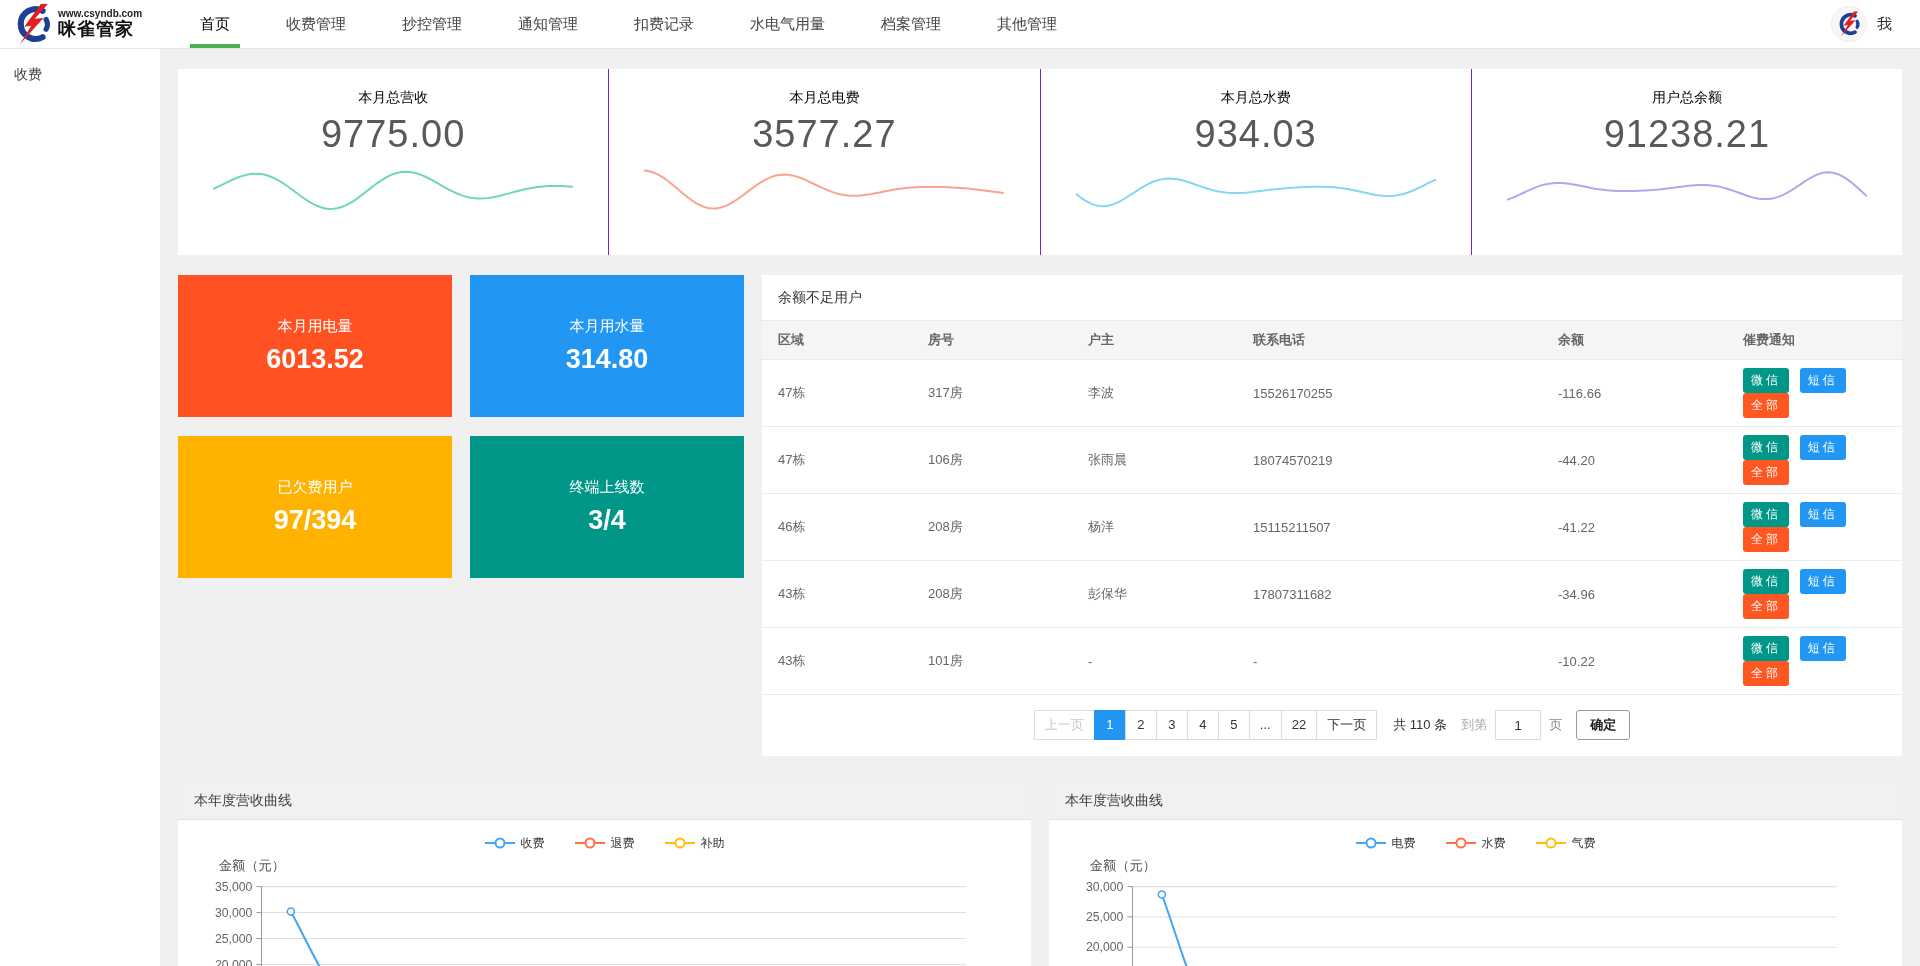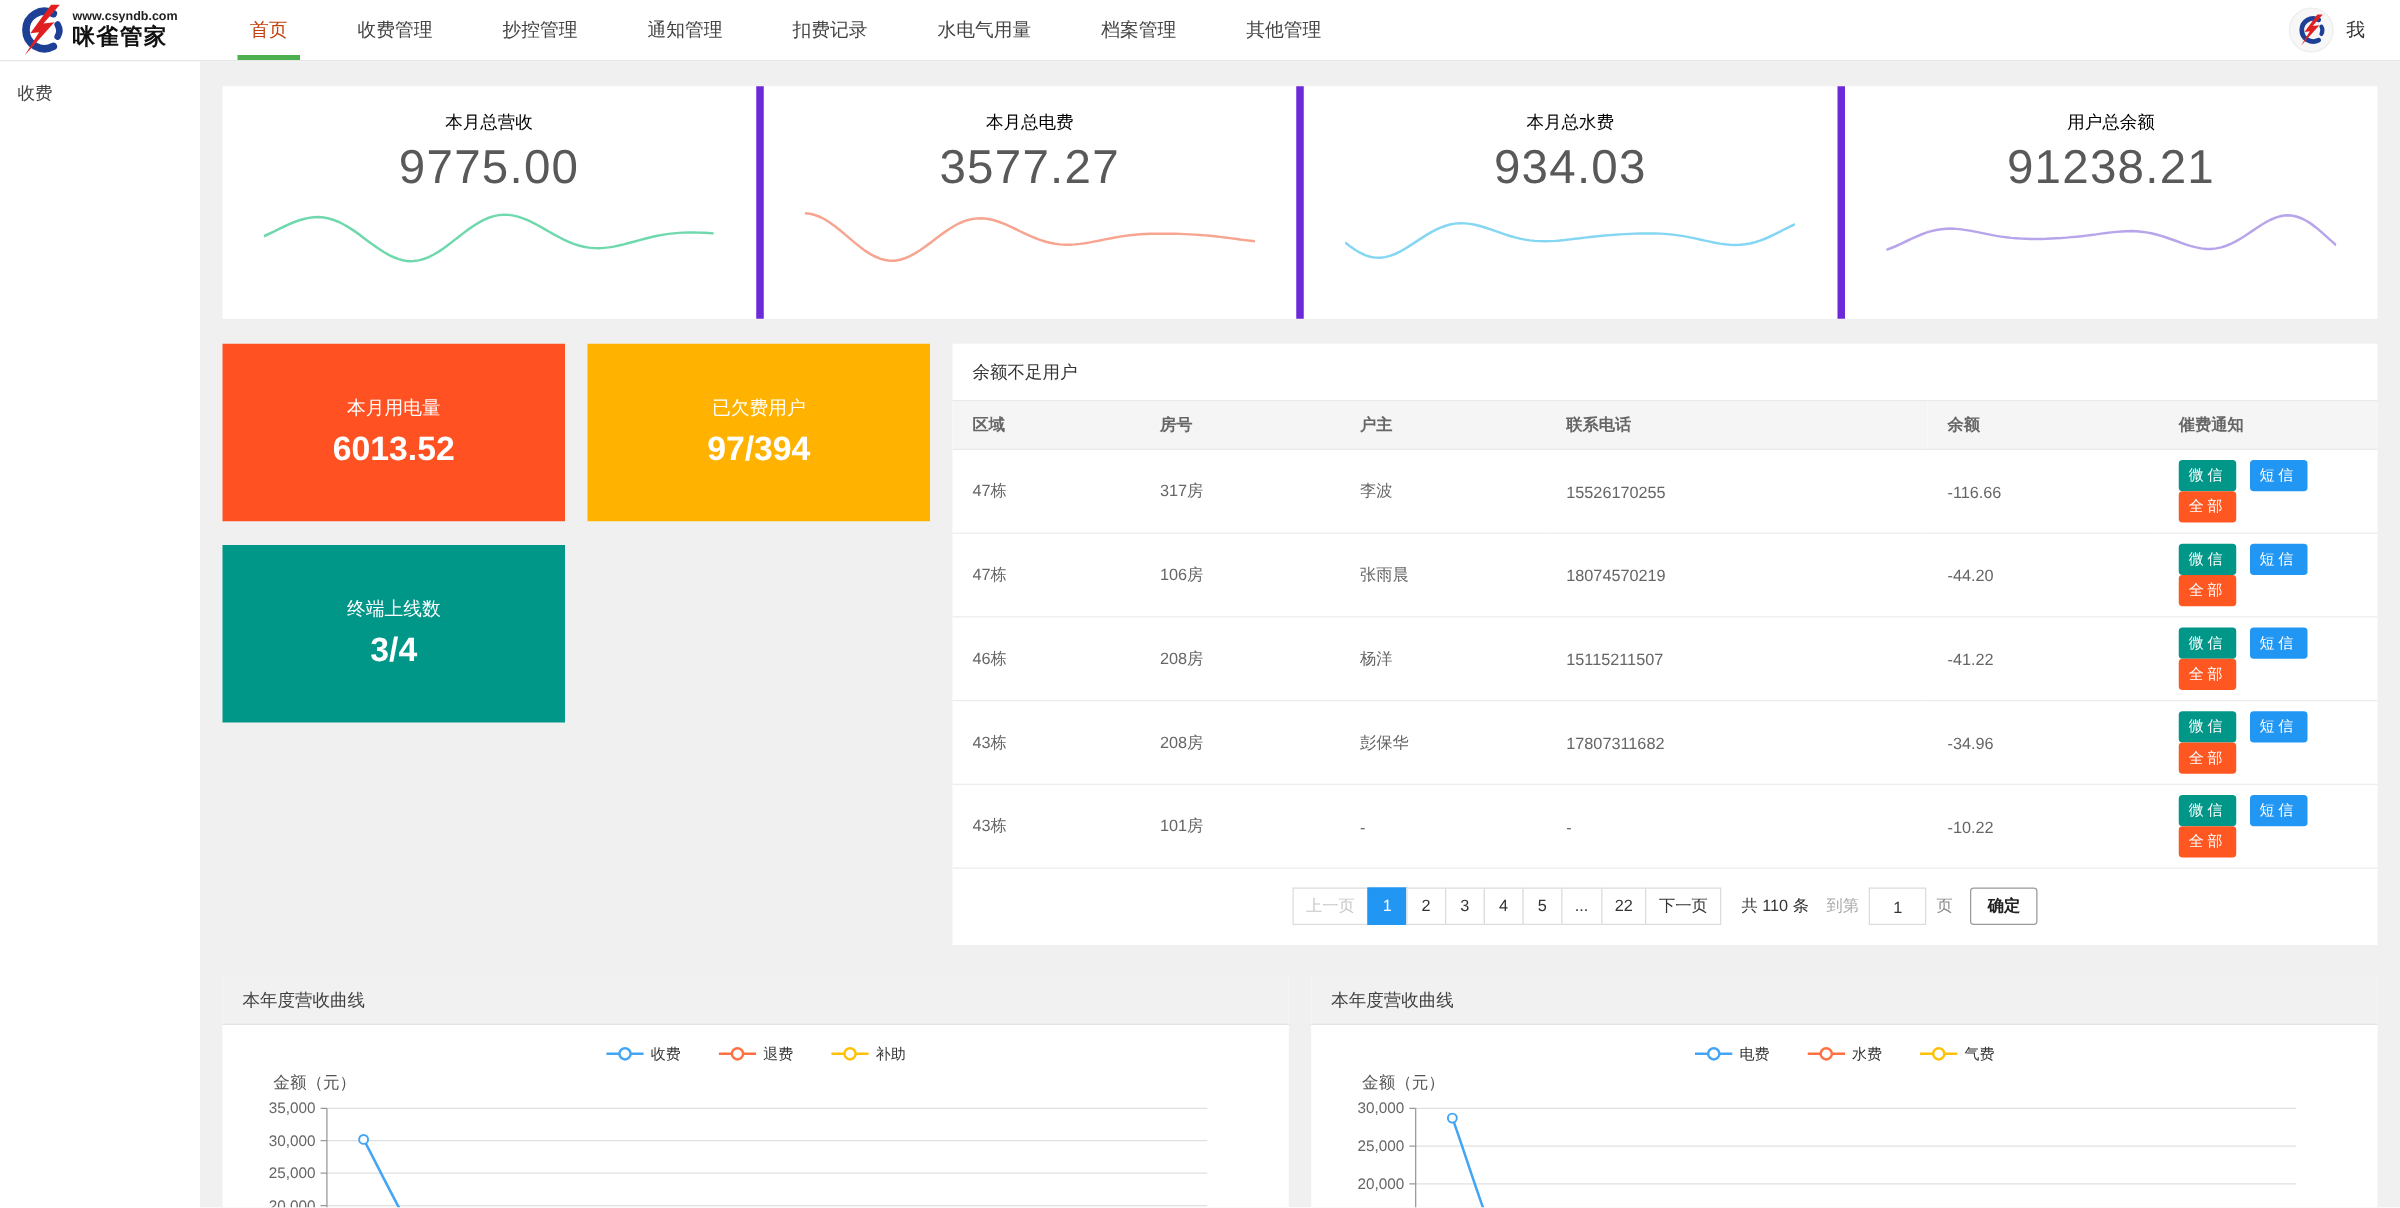--- a/index.html
+++ b/index.html
@@ -9,38 +9,38 @@
   
   .navbar { height:49px; display:flex; align-items:stretch; background:#fff;
             border-bottom:1px solid #e6e6e6; position:relative; z-index:5; }
   .logo { display:flex; align-items:center; width:172px; padding-left:12px; }
   .logo-text { margin-left:4px; line-height:1.05; }
   .logo-site { font-size:10px; font-weight:bold; color:#222; }
   .logo-brand { font-size:18px; font-weight:bold; color:#111; letter-spacing:1px; }
   .nav-items { display:flex; }
   .nav-item { padding:0 28px; display:flex; align-items:center; font-size:15px;
               color:#444; cursor:pointer; position:relative; }
-  .nav-item.active { color:#c2410c; }
+  .nav-item.active { color:#000000; }
   .nav-item.active::after { content:""; position:absolute; left:18px; right:18px;
               bottom:0; height:4px; background:#4caf50; }
   .nav-right { margin-left:auto; display:flex; align-items:center; padding-right:28px; gap:10px; }
   .avatar { width:36px; height:36px; border-radius:50%; background:#f7f7f7;
             border:1px solid #ededed; display:flex; align-items:center; justify-content:center; cursor:pointer; }
   .me-label { font-size:15px; color:#333; }
 
   
   .layout { display:flex; height:917px; }
   .sidebar { width:160px; background:#fff; flex-shrink:0; }
   .sidebar-item { padding:17px 14px; font-size:14px; color:#444; cursor:pointer; }
   .main { flex:1; background:#f0f0f0; padding:20px 18px 0 18px; overflow:hidden; }
 
   
   .stats-panel { background:#fff; height:186px; display:flex; margin-bottom:20px; }
   .stat-card { flex:1; text-align:center; padding-top:20px; }
-  .stat-card + .stat-card { border-left:6px solid #6d28d9; }
+  .stat-card + .stat-card { border-left:1px solid #6d28d9; }
   .stat-label { font-size:14px; color:#000000; }
   .stat-value { font-size:38px; color:#595959; margin-top:6px; letter-spacing:1px; }
   .sparkline { margin-top:2px; }
 
   
   .middle-row { display:flex; gap:18px; margin-bottom:24px; }
   .tiles-grid { width:566px; display:grid; grid-template-columns:274px 274px;
                 grid-template-rows:142px 142px; gap:19px 18px; flex-shrink:0; }
   .tile { color:#fff; display:flex; flex-direction:column; align-items:center;
           justify-content:center; }
@@ -162,20 +162,24 @@
             <path d="M0.0,41.9L4.0,40.4L8.0,38.8L12.0,36.9L16.0,35.0L20.0,33.1L24.0,31.3L28.0,29.6L32.0,28.1L36.0,26.9L40.0,26.0L44.0,25.4L48.0,25.0L52.0,24.9L56.0,25.1L60.0,25.5L64.0,26.1L68.0,26.7L72.0,27.5L76.0,28.3L80.0,29.1L84.0,29.9L88.0,30.7L92.0,31.3L96.0,31.8L100.0,32.3L104.0,32.6L108.0,32.9L112.0,33.0L116.0,33.1L120.0,33.1L124.0,33.1L128.0,33.0L132.0,32.8L136.0,32.6L140.0,32.4L144.0,32.1L148.0,31.7L152.0,31.4L156.0,31.0L160.0,30.5L164.0,30.0L168.0,29.5L172.0,28.9L176.0,28.4L180.0,27.9L184.0,27.5L188.0,27.2L192.0,27.0L196.0,26.9L200.0,27.0L204.0,27.4L208.0,27.9L212.0,28.6L216.0,29.6L220.0,30.7L224.0,32.0L228.0,33.4L232.0,34.8L236.0,36.3L240.0,37.7L244.0,38.9L248.0,39.9L252.0,40.7L256.0,41.1L260.0,41.1L264.0,40.7L268.0,39.9L272.0,38.6L276.0,36.9L280.0,34.9L284.0,32.6L288.0,30.0L292.0,27.3L296.0,24.6L300.0,22.0L304.0,19.6L308.0,17.6L312.0,15.9L316.0,14.8L320.0,14.3L324.0,14.4L328.0,15.2L332.0,16.6L336.0,18.6L340.0,21.1L344.0,24.1L348.0,27.5L352.0,31.1L356.0,34.7L360.0,38.3" fill="none" stroke="#b7a4ea" stroke-width="2"></path>
           </svg>
       </div>
     </div>
 
     <div class="middle-row">
       <div class="tiles-grid">
         <div class="tile" style="background: rgb(255, 81, 34);">
           <div class="tile-label">本月用电量</div>
           <div class="tile-value">6013.52</div>
+        </div>
+        <div class="tile" style="background: rgb(33, 150, 243);">
+          <div class="tile-label">本月用水量</div>
+          <div class="tile-value">314.80</div>
         </div>
         <div class="tile" style="background: rgb(255, 179, 0);">
           <div class="tile-label">已欠费用户</div>
           <div class="tile-value">97/394</div>
         </div>
         <div class="tile" style="background: rgb(0, 150, 136);">
           <div class="tile-label">终端上线数</div>
           <div class="tile-value">3/4</div>
         </div>
       </div>

